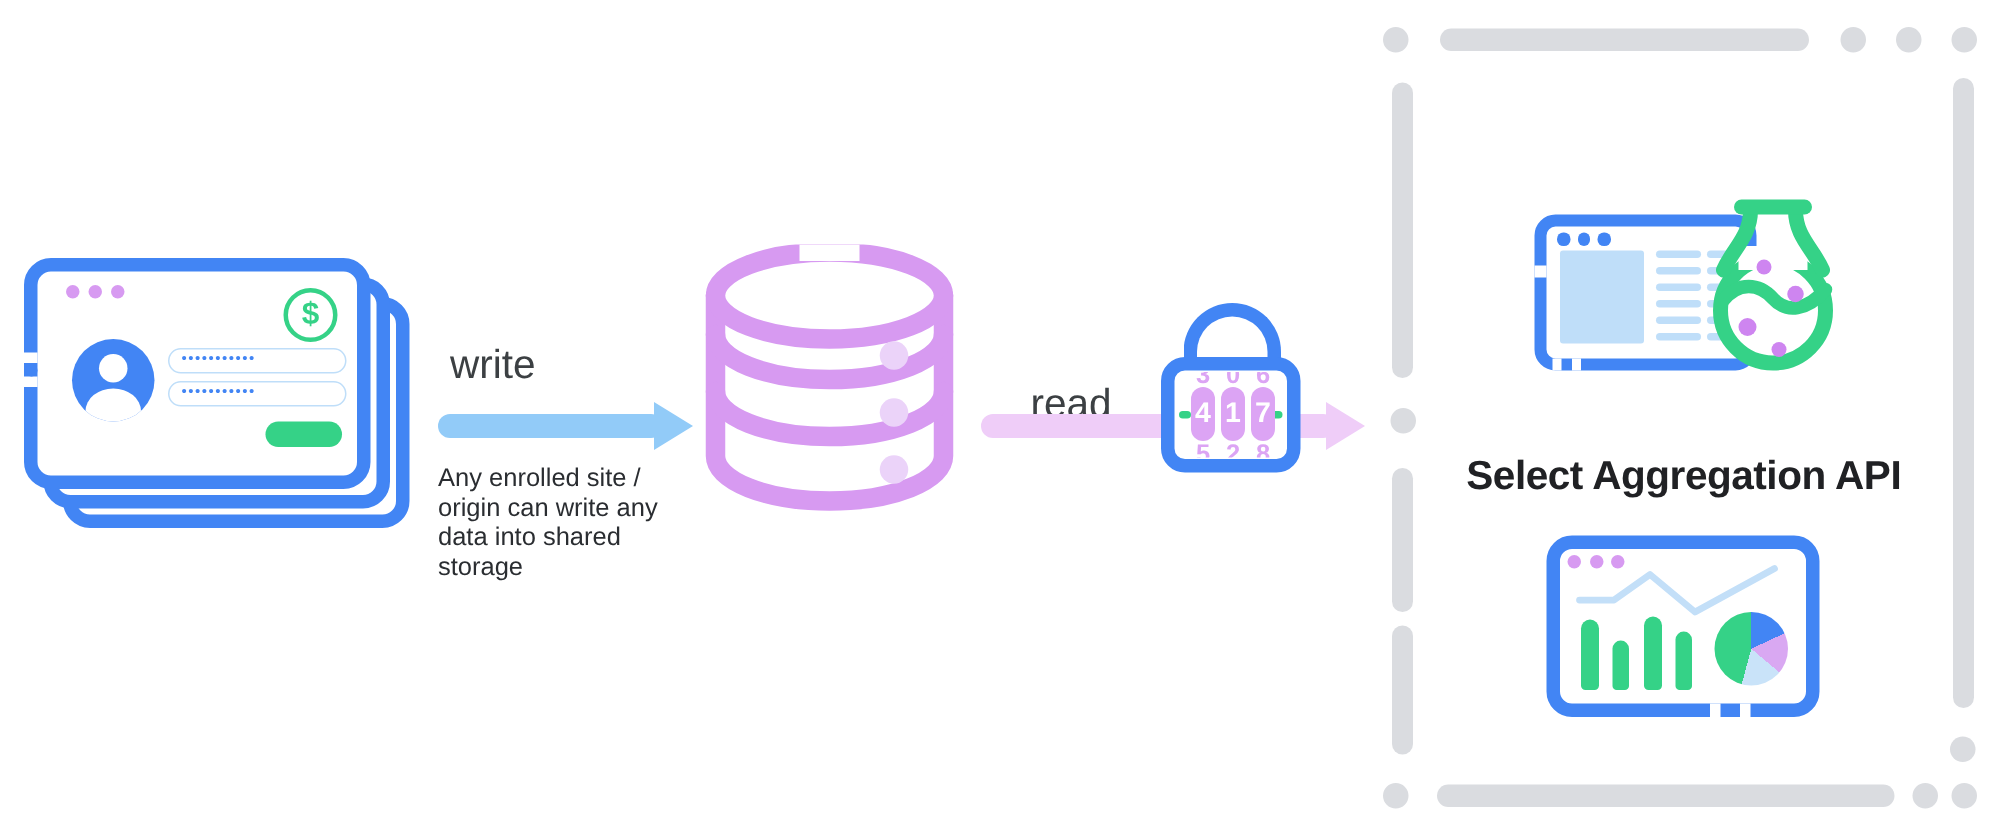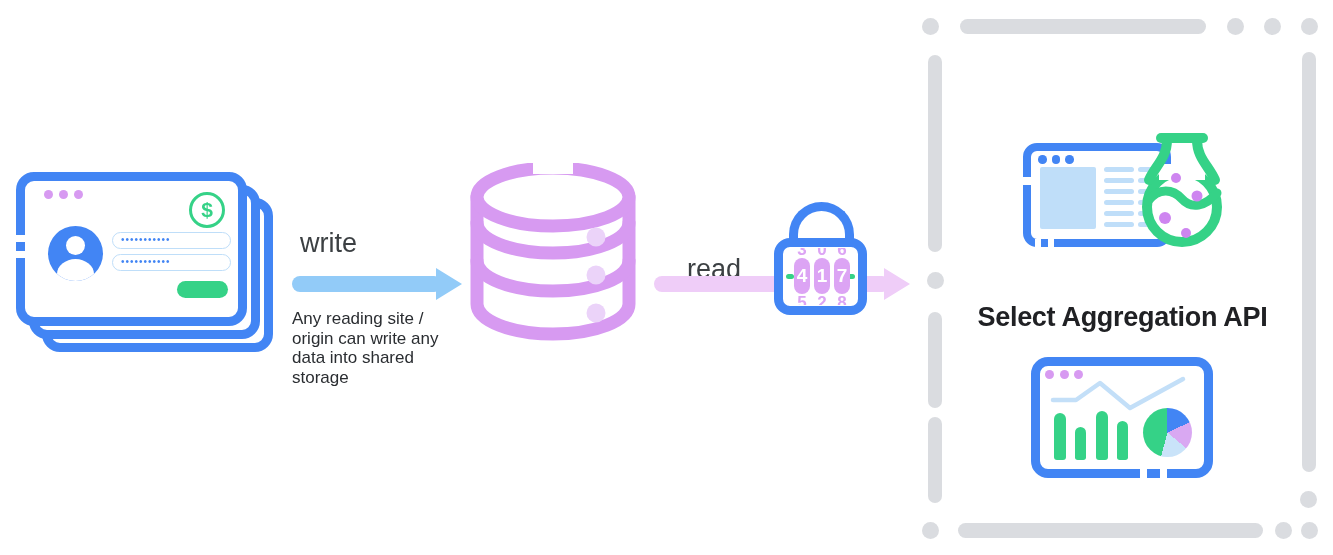--- a/index.html
+++ b/index.html
@@ -99,21 +99,21 @@
 
       <div class="edge-gap" style="left:-9px;top:54px;width:9px;height:7px;"></div>
       <div class="edge-gap" style="left:-9px;top:70px;width:9px;height:7px;"></div>
       <div class="edge-dot" style="left:-8.5px;top:61.5px;"></div>
     </div>
   </div>
 
   <div class="flow-label" style="left:300px;top:228px;width:160px;">write</div>
   <div class="arrow-body write-c" style="left:292px;top:276px;width:150px;"></div>
   <div class="arrow-head" style="left:436px;top:268px;border-left:26px solid #92CBF8;"></div>
-  <div class="flow-desc" style="left:292px;top:309px;width:176px;">Any reading site / origin can write any data into shared storage</div>
+  <div class="flow-desc" style="left:292px;top:309px;width:176px;">Any enrolled site / origin can write any data into shared storage</div>
 
   <svg class="abs" style="left:469px;top:163px;" width="168" height="192" viewBox="0 0 168 192">
     <path d="M 8 34 V 141 A 76 30 0 0 0 160 141 V 34" fill="#ffffff" stroke="#D79AF1" stroke-width="13" stroke-linecap="round"></path>
     <ellipse cx="84" cy="34" rx="76" ry="29" fill="#ffffff" stroke="#D79AF1" stroke-width="13"></ellipse>
     <rect x="64" y="0" width="40" height="11" fill="#ffffff"></rect>
     <path d="M 8 60 A 76 30 0 0 0 160 60" fill="none" stroke="#D79AF1" stroke-width="13" stroke-linecap="round"></path>
     <path d="M 8 98 A 76 30 0 0 0 160 98" fill="none" stroke="#D79AF1" stroke-width="13" stroke-linecap="round"></path>
     <circle cx="127" cy="74" r="9.5" fill="#EBD3F9"></circle>
     <circle cx="127" cy="112" r="9.5" fill="#EBD3F9"></circle>
     <circle cx="127" cy="150" r="9.5" fill="#EBD3F9"></circle>

